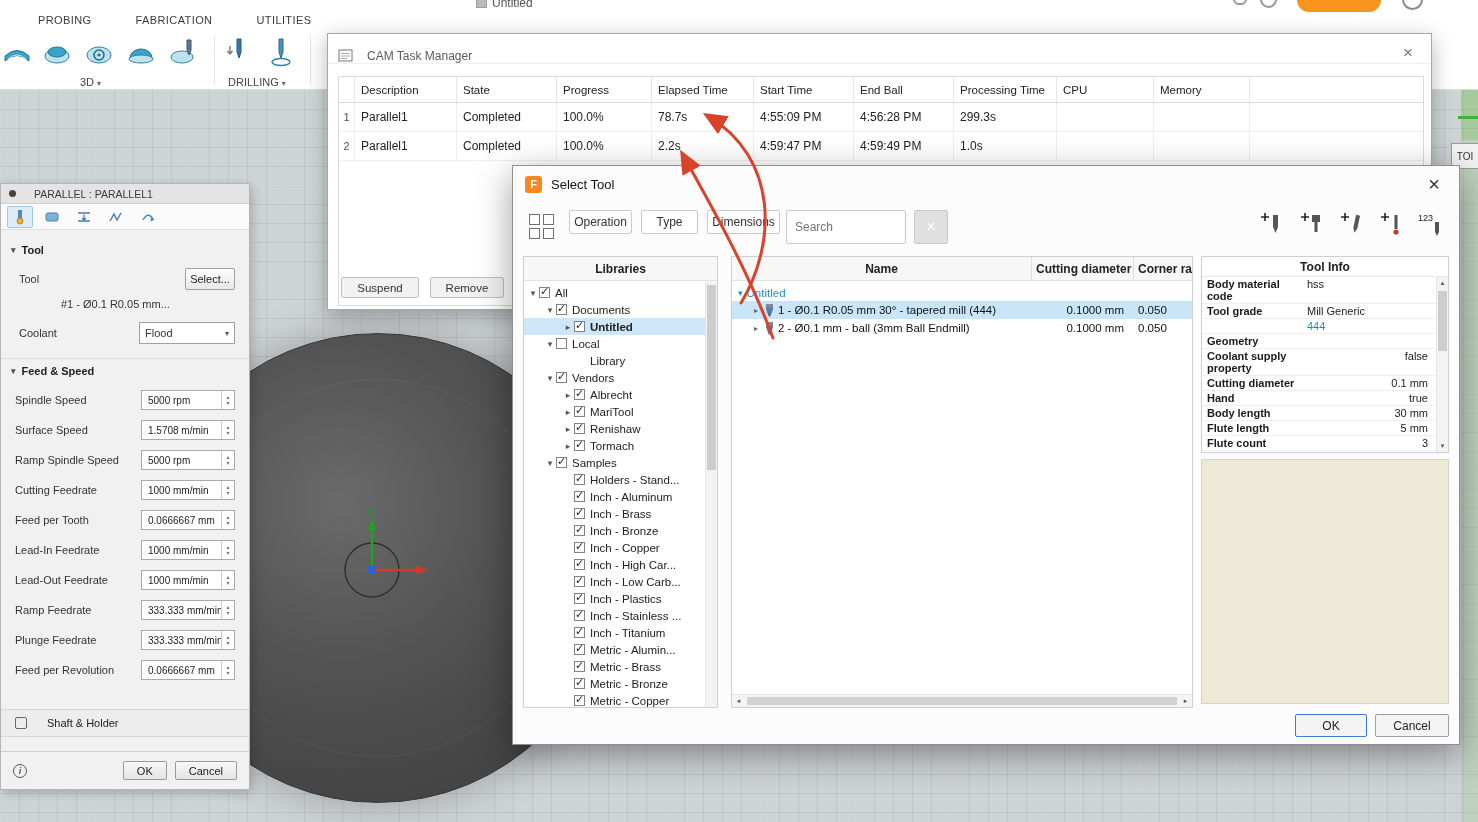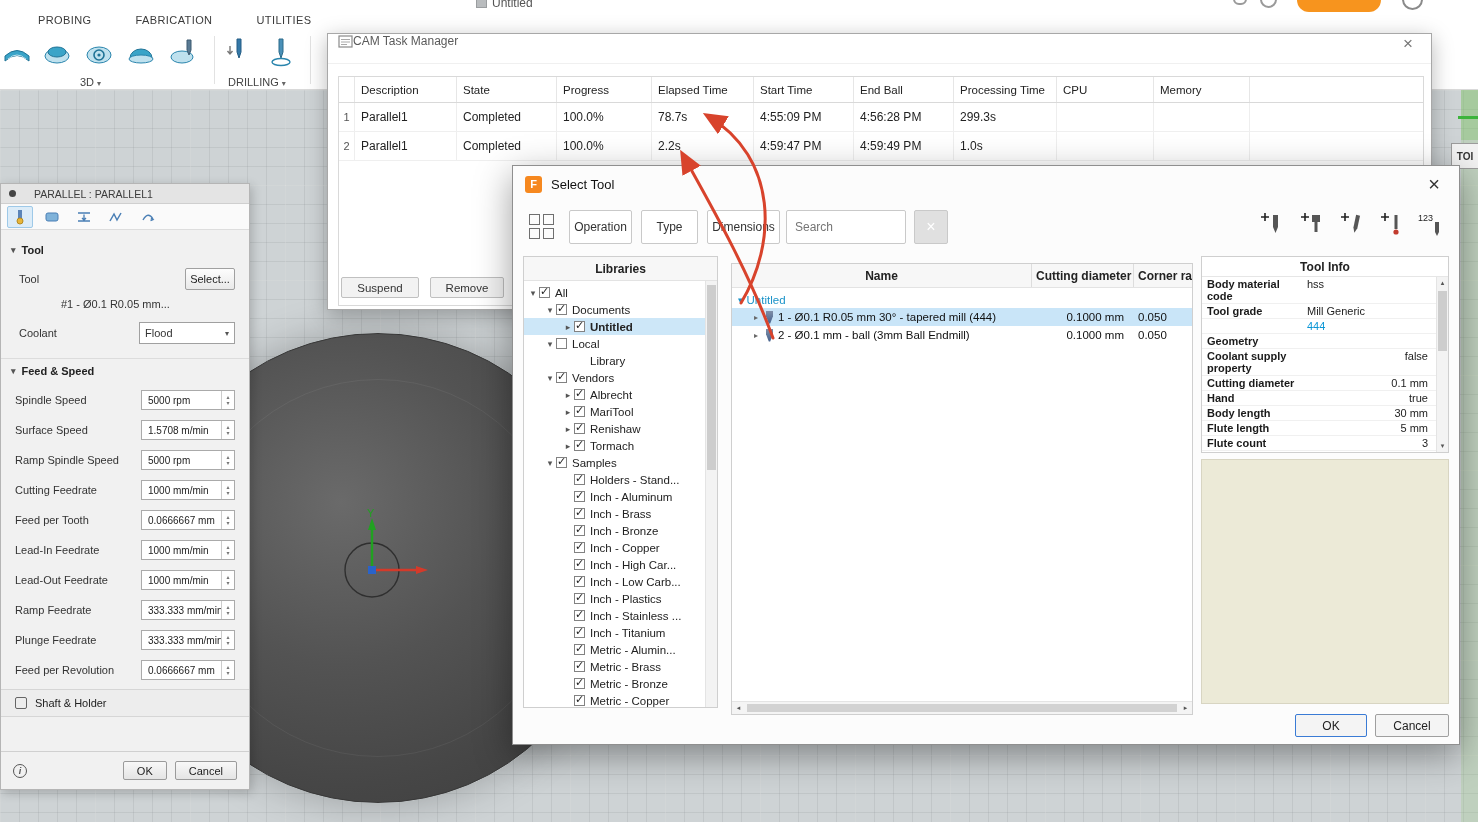--- a/index.html
+++ b/index.html
@@ -19,21 +19,21 @@
   .part{position:absolute;left:143px;top:243px;width:470px;height:470px;border-radius:50%;
     background:radial-gradient(circle at 42% 36%,#6a6a6a 0%,#535353 40%,#464646 70%,#3c3c3c 100%);
     box-shadow:0 0 40px rgba(0,0,0,.25);border:1px solid #383838}
   .part::after{content:"";position:absolute;inset:45px;border-radius:50%;border:1px solid rgba(255,255,255,.06)}
   .triad{position:absolute;left:320px;top:418px}
   .green-strip{position:absolute;left:1461px;top:0;width:17px;height:732px;background:rgba(140,200,110,.22)}
   .green-strip2{position:absolute;left:1461px;top:0;width:17px;height:50px;background:rgba(110,190,85,.30)}
   .green-line{position:absolute;left:1458px;top:26px;width:20px;height:3px;background:#3cb43c}
   .side-cut-panel{position:absolute;left:1451px;top:53px;width:27px;height:26px;background:#f2f2f2;
     border:1px solid #9c9c9c;border-right:none;display:flex;align-items:center;justify-content:center;
-    font-size:10px;font-weight:bold;color:#333}
+    font-size:10px;font-weight:normal;color:#333}
 
   
   .topbar{position:absolute;left:0;top:0;width:1478px;height:90px;background:#fff;border-bottom:1px solid #d9d9d9;overflow:hidden;z-index:5}
   .tabs{position:absolute;left:38px;top:14px;display:flex;gap:44px}
   .rtab{font-size:11px;color:#3a3a3a;letter-spacing:.4px;cursor:default}
   .ric{position:absolute;top:36px;width:30px;height:32px}
   .vsep{position:absolute;top:36px;width:1px;height:48px;background:#e2e2e2}
   .grp{position:absolute;top:76px;font-size:11px;color:#444}
   .grp::after{content:"▾";font-size:8px;margin-left:3px;color:#666}
   .doc-title{position:absolute;left:492px;top:-4px;font-size:12px;color:#555}
@@ -62,31 +62,31 @@
   .ddarrow{font-size:8px;color:#555}
   .pdivider{height:1px;background:#dcdcdc;margin-top:14px}
   .ffields{margin-top:8px}
   .ff-row{display:flex;align-items:center;height:30px;padding-left:14px}
   .ff-label{flex:1;padding-right:4px;color:#333}
   .ff-input{width:94px;height:20px;margin-right:14px;border:1px solid #aaa;background:#fff;display:flex;align-items:stretch}
   .ff-val{flex:1;display:flex;align-items:center;padding-left:6px;font-size:10px;white-space:nowrap;overflow:hidden;color:#222}
   .ff-spin{width:13px;border-left:1px solid #ccc;display:flex;flex-direction:column;align-items:center;justify-content:center;color:#777}
   .ff-spin::before{content:"▴";font-size:6px;line-height:6px}
   .ff-spin::after{content:"▾";font-size:6px;line-height:6px}
-  .shaft{display:flex;align-items:center;gap:8px;height:28px;border-top:1px solid #d6d6d6;border-bottom:1px solid #d6d6d6;margin-top:4px;padding-left:14px;background:#ededed;color:#222}
+  .shaft{display:flex;align-items:center;gap:20px;height:28px;border-top:1px solid #d6d6d6;border-bottom:1px solid #d6d6d6;margin-top:24px;padding-left:14px;background:#ededed;color:#222}
   .shaft-icon{width:12px;height:12px;border:1.5px solid #666;border-radius:2px;flex:none}
   .pfooter{position:absolute;left:0;right:0;bottom:0;height:38px;border-top:1px solid #d0d0d0;display:flex;align-items:center;padding:0 12px;gap:8px}
   .info-ic{width:14px;height:14px;border:1.5px solid #555;border-radius:50%;display:flex;align-items:center;justify-content:center;font-size:9px;font-weight:bold;font-style:italic;color:#555;flex:none}
   .fspacer{flex:1}
   .btn{height:19px;padding:0 13px;background:linear-gradient(#f8f8f8,#e4e4e4);border:1px solid #9a9a9a;border-radius:2px;font-size:11px;color:#222}
 
   
   .win-task{position:absolute;left:327px;top:33px;width:1105px;height:277px;background:#fff;border:1px solid #a8a8a8;
     box-shadow:0 5px 20px rgba(0,0,0,.28);z-index:20}
-  .tbar{height:30px;display:flex;align-items:flex-start;padding:0 10px;gap:0;border-bottom:1px solid #f0f0f0}
+  .tbar{height:30px;display:flex;align-items:flex-end;padding:0 10px;gap:14px;border-bottom:1px solid #f0f0f0}
   .ttl{font-size:12px;color:#5a5a5a}
   .wclose{margin-left:auto;font-size:17px;color:#777;width:26px;text-align:center;cursor:default}
   .tm-table{position:absolute;left:10px;top:42px;width:1086px;height:230px;border:1px solid #d9d9d9;background:#fff}
   .tm-head{display:flex;height:26px;border-bottom:1px solid #d9d9d9}
   .tm-head span{flex:none;display:flex;align-items:center;padding-left:6px;font-size:11.5px;color:#222;border-right:1px solid #e6e6e6;overflow:hidden;white-space:nowrap}
   .tm-row{display:flex;height:29px;border-bottom:1px solid #efefef}
   .tm-row span{flex:none;display:flex;align-items:center;padding-left:6px;font-size:12px;color:#222;border-right:1px solid #eeeeee;overflow:hidden;white-space:nowrap}
   .tm-row span:nth-of-type(1){justify-content:center;padding-left:0;color:#555;font-size:11px}
   .tm-head span:nth-of-type(1),.tm-row span:nth-of-type(1){width:16px}
   .tm-head span:nth-of-type(2),.tm-row span:nth-of-type(2){width:102px}
@@ -105,21 +105,21 @@
   
   .dlg-select{position:absolute;left:512px;top:165px;width:948px;height:580px;background:#fcfcfc;border:1px solid #8f8f8f;
     box-shadow:0 10px 34px rgba(0,0,0,.38);z-index:30}
   .stitle{height:36px;display:flex;align-items:center;padding:0 12px;gap:9px}
   .flogo{width:17px;height:17px;background:#f6881f;border-radius:3px;color:#fff;font-weight:bold;font-size:11px;
     display:flex;align-items:center;justify-content:center;flex:none}
   .sttl{font-size:13px;color:#111}
   .sclose{margin-left:auto;font-size:20px;color:#333;width:26px;text-align:center;cursor:default}
   .grid-ic{position:absolute;left:16px;top:48px;width:26px;height:26px;display:grid;grid-template-columns:11px 11px;grid-template-rows:11px 11px;gap:3px}
   .grid-ic i{border:1.5px solid #6f6f6f;display:block}
-  .fbtn{position:absolute;top:44px;height:34px;background:#fff;border:1px solid #c9c9c9;border-radius:2px;font-size:12px;color:#333;
+  .fbtn{position:absolute;top:44px;height:24px;background:#fff;border:1px solid #c9c9c9;border-radius:2px;font-size:12px;color:#333;
     display:flex;align-items:center;justify-content:center}
   .fbtn.op{left:56px;width:63px}
   .fbtn.ty{left:128px;width:57px}
   .fbtn.di{left:194px;width:73px}
   .ssearch{position:absolute;left:273px;top:44px;width:120px;height:34px;border:1px solid #c9c9c9;border-radius:2px;padding:0 8px;
     font-size:12px;color:#333;background:#fff;outline:none;font-family:"Liberation Sans",sans-serif}
   .sclear{position:absolute;left:401px;top:44px;width:34px;height:34px;background:#e0e0e0;border:1px solid #c9c9c9;border-radius:2px;
     color:#fff;font-size:16px;display:flex;align-items:center;justify-content:center}
   .newic{position:absolute;top:44px;width:32px;height:34px}
   .lib{position:absolute;left:10px;top:90px;width:195px;height:452px;border:1px solid #cfcfcf;background:#fff;overflow:hidden}
@@ -131,21 +131,21 @@
   .tree-row.lvl1{padding-left:20px}
   .tree-row.lvl2{padding-left:38px}
   .chev{width:12px;flex:none;color:#555;font-size:9px;text-align:center}
   .cb{width:11px;height:11px;border:1px solid #828282;background:#fff;margin-right:5px;position:relative;flex:none}
   .tree-row.checked .cb::after{content:"✓";position:absolute;top:-3px;left:0;font-size:11px;color:#222}
   .tree-row.nocheck .cb{visibility:hidden}
   .tree-row.selected{background:#cde7f8}
   .tree-row.selected .tlabel{font-weight:bold}
   .lib-sb{position:absolute;right:0;top:24px;width:12px;bottom:0;background:#f3f3f3;border-left:1px solid #e4e4e4}
   .lib-sb .thumb{position:absolute;left:1px;right:1px;top:4px;height:185px;background:#cdcdcd}
-  .tlist{position:absolute;left:218px;top:97px;width:462px;height:452px;border:1px solid #cfcfcf;background:#fff;overflow:hidden}
+  .tlist{position:absolute;left:218px;top:90px;width:462px;height:452px;border:1px solid #cfcfcf;background:#fff;overflow:hidden}
   .tl-h{display:flex;height:24px;background:#f7f7f7;border-bottom:1px solid #e3e3e3;font-weight:bold;font-size:12px;color:#222}
   .h-name{width:300px;flex:none;display:flex;align-items:center;justify-content:center;border-right:1px solid #ddd}
   .h-dia{width:102px;flex:none;display:flex;align-items:center;padding-left:4px;border-right:1px solid #ddd;white-space:nowrap;overflow:hidden}
   .h-cor{flex:1;display:flex;align-items:center;padding-left:4px;white-space:nowrap;overflow:hidden}
   .tl-group{display:flex;align-items:center;height:17px;color:#1a93c9;font-size:11.5px;gap:4px;padding-left:6px;margin-top:3px}
   .gchev{font-size:9px}
   .tl-row{display:flex;align-items:center;height:18px;font-size:11.5px;color:#111}
   .tl-row.selected{background:#c9e5f8}
   .rchev{width:10px;margin-left:22px;font-size:8px;color:#666;flex:none}
   .tl-ico{width:7px;height:13px;margin:0 5px 0 2px;flex:none;background:linear-gradient(#7f8fa8,#44608c);

